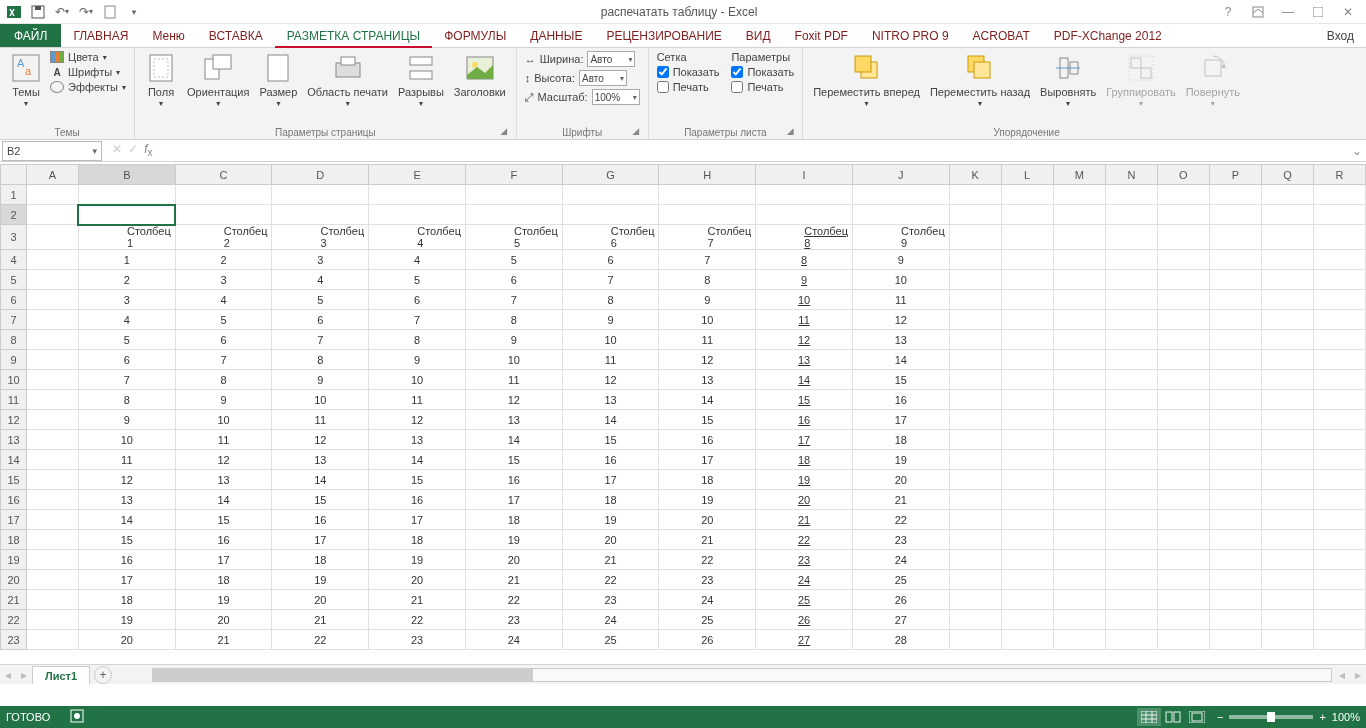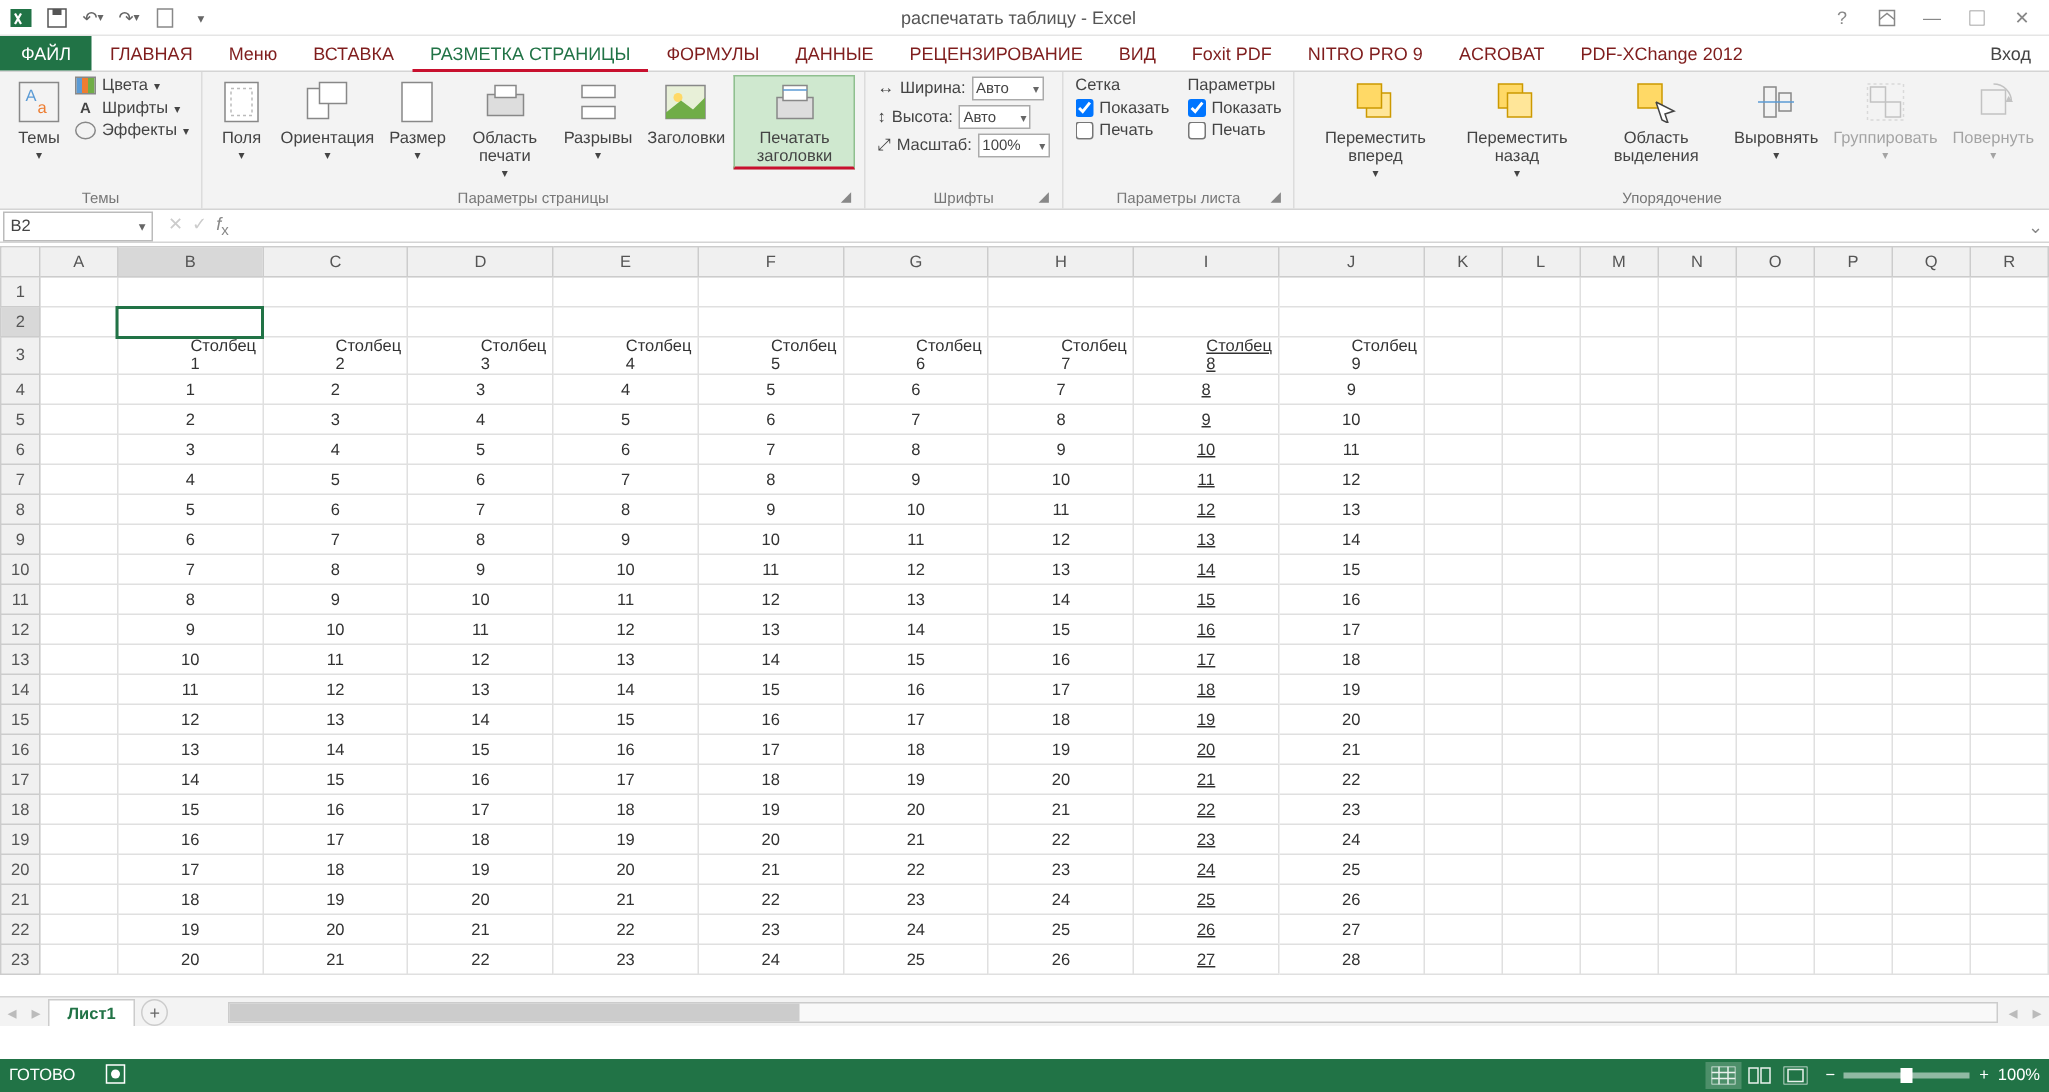--- a/index.html
+++ b/index.html
@@ -232,30 +232,20 @@
       <div class="vbtn">
           <span class="ico">
             <svg width="30" height="30">
               <rect x="2" y="4" width="26" height="22" fill="#e8f0d8" stroke="#888"></rect>
               <circle cx="10" cy="12" r="3" fill="#ffd966"></circle>
               <path d="M2 22 L12 14 L20 20 L28 12 L28 26 L2 26 Z" fill="#70ad47"></path>
             </svg>
           </span>
           <span>Заголовки</span>
         </div>
-      <div class="vbtn sel">
-          <span class="ico">
-            <svg width="30" height="30">
-              <rect x="3" y="12" width="24" height="14" fill="#ddd" stroke="#888"></rect>
-              <rect x="7" y="4" width="16" height="10" fill="#fff" stroke="#888"></rect>
-              <line x1="7" y1="7" x2="23" y2="7" stroke="#5b9bd5"></line>
-            </svg>
-          </span>
-          <span>Печатать заголовки</span>
-        </div>
     </div>
     <div class="group-label"><span>Параметры страницы</span><span class="dlg-launcher">◢</span></div>
   </div>
 
   <div class="group">
     <div class="group-body">
       <div class="mini-stack">
         <div class="mini">
             <span>↔</span>
             <span>Ширина:</span>
@@ -331,29 +321,20 @@
         </div>
       <div class="vbtn">
           <span class="ico">
             <svg width="28" height="28">
               <rect x="2" y="2" width="16" height="16" fill="#ffd966" stroke="#c90"></rect>
               <rect x="8" y="8" width="16" height="16" fill="#ffe699" stroke="#c90"></rect>
             </svg>
           </span>
           <span>Переместить назад</span>
           <span style="font-size:8px;">▾</span>
-        </div>
-      <div class="vbtn">
-          <span class="ico">
-            <svg width="28" height="28">
-              <rect x="2" y="2" width="16" height="16" fill="#ffd966" stroke="#c90"></rect>
-              <path d="M14 14 L26 20 L20 22 L22 28 L18 26 L14 14" fill="#fff" stroke="#444"></path>
-            </svg>
-          </span>
-          <span>Область выделения</span>
         </div>
       <div class="vbtn">
           <span class="ico">
             <svg width="28" height="28">
               <rect x="6" y="4" width="8" height="20" fill="none" stroke="#888"></rect>
               <rect x="16" y="8" width="8" height="12" fill="none" stroke="#888"></rect>
               <line x1="2" y1="14" x2="26" y2="14" stroke="#5b9bd5"></line>
             </svg>
           </span>
           <span>Выровнять</span>

